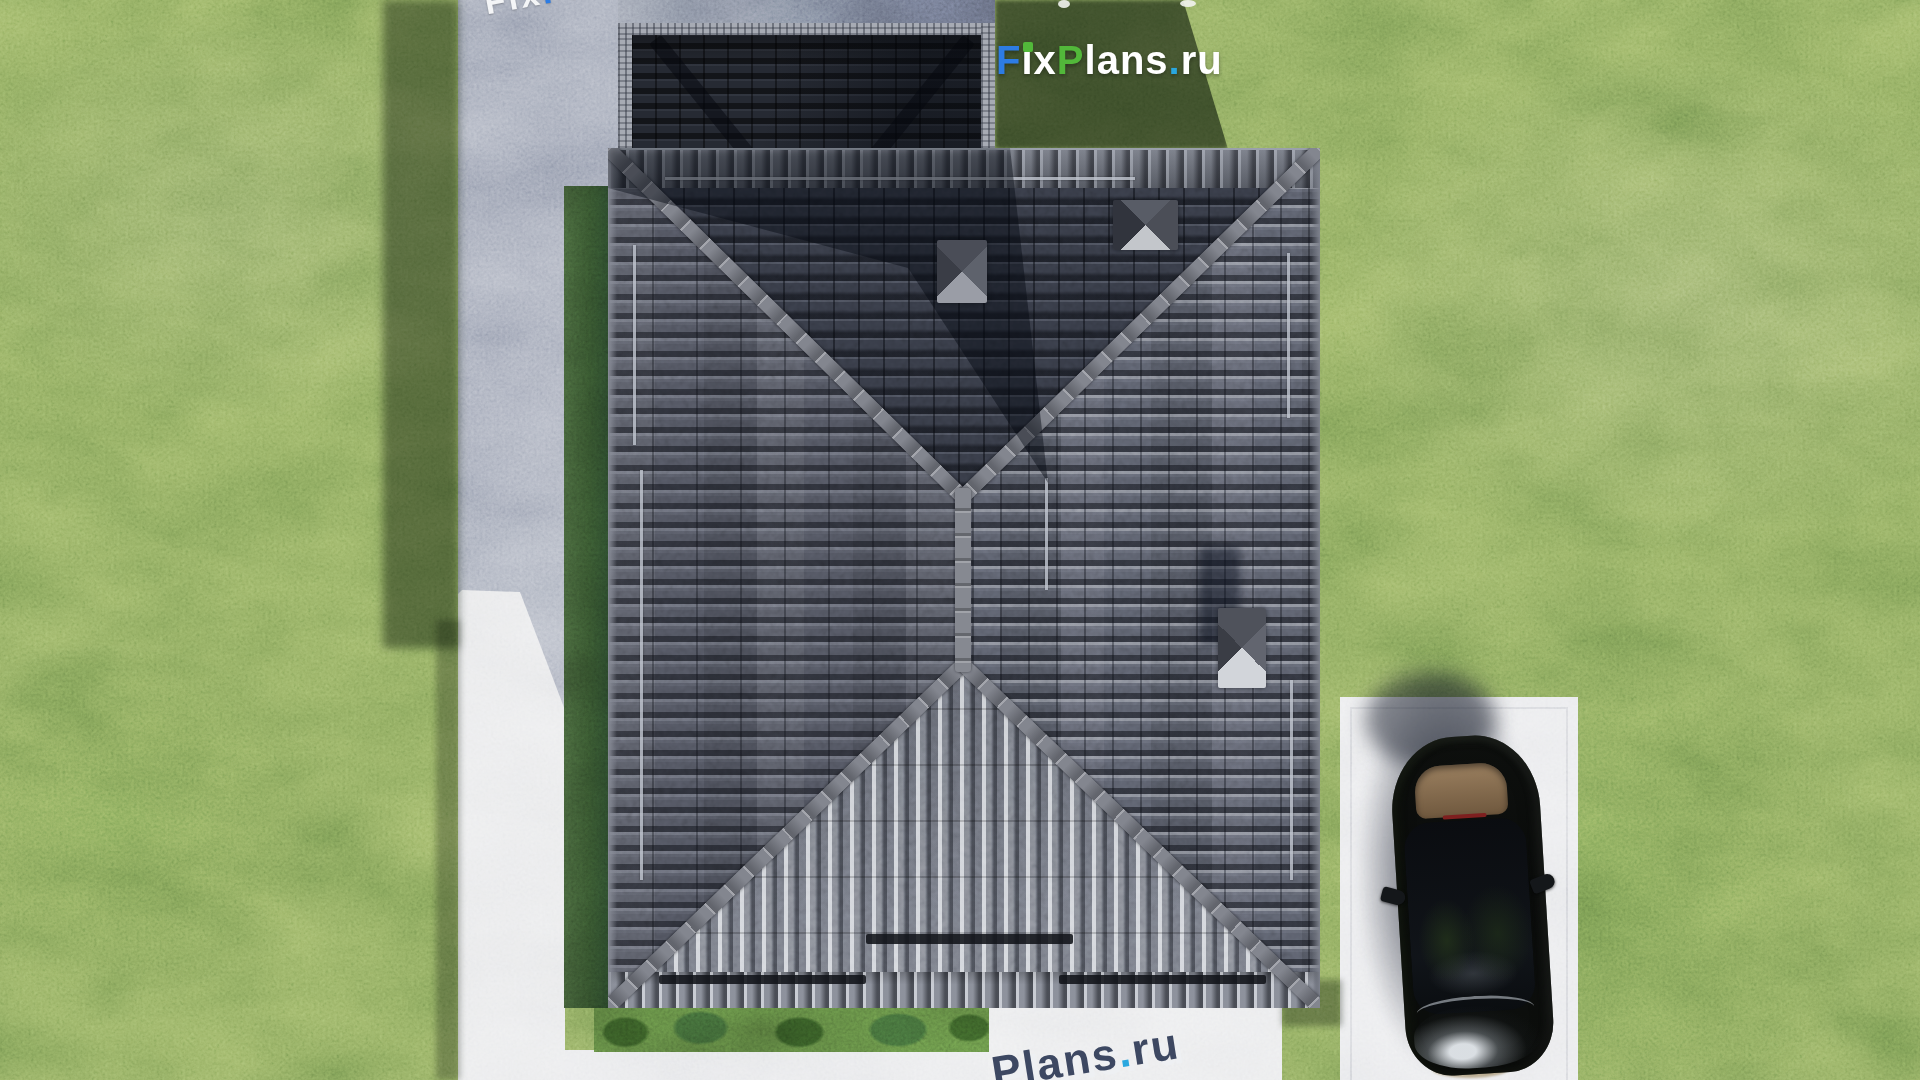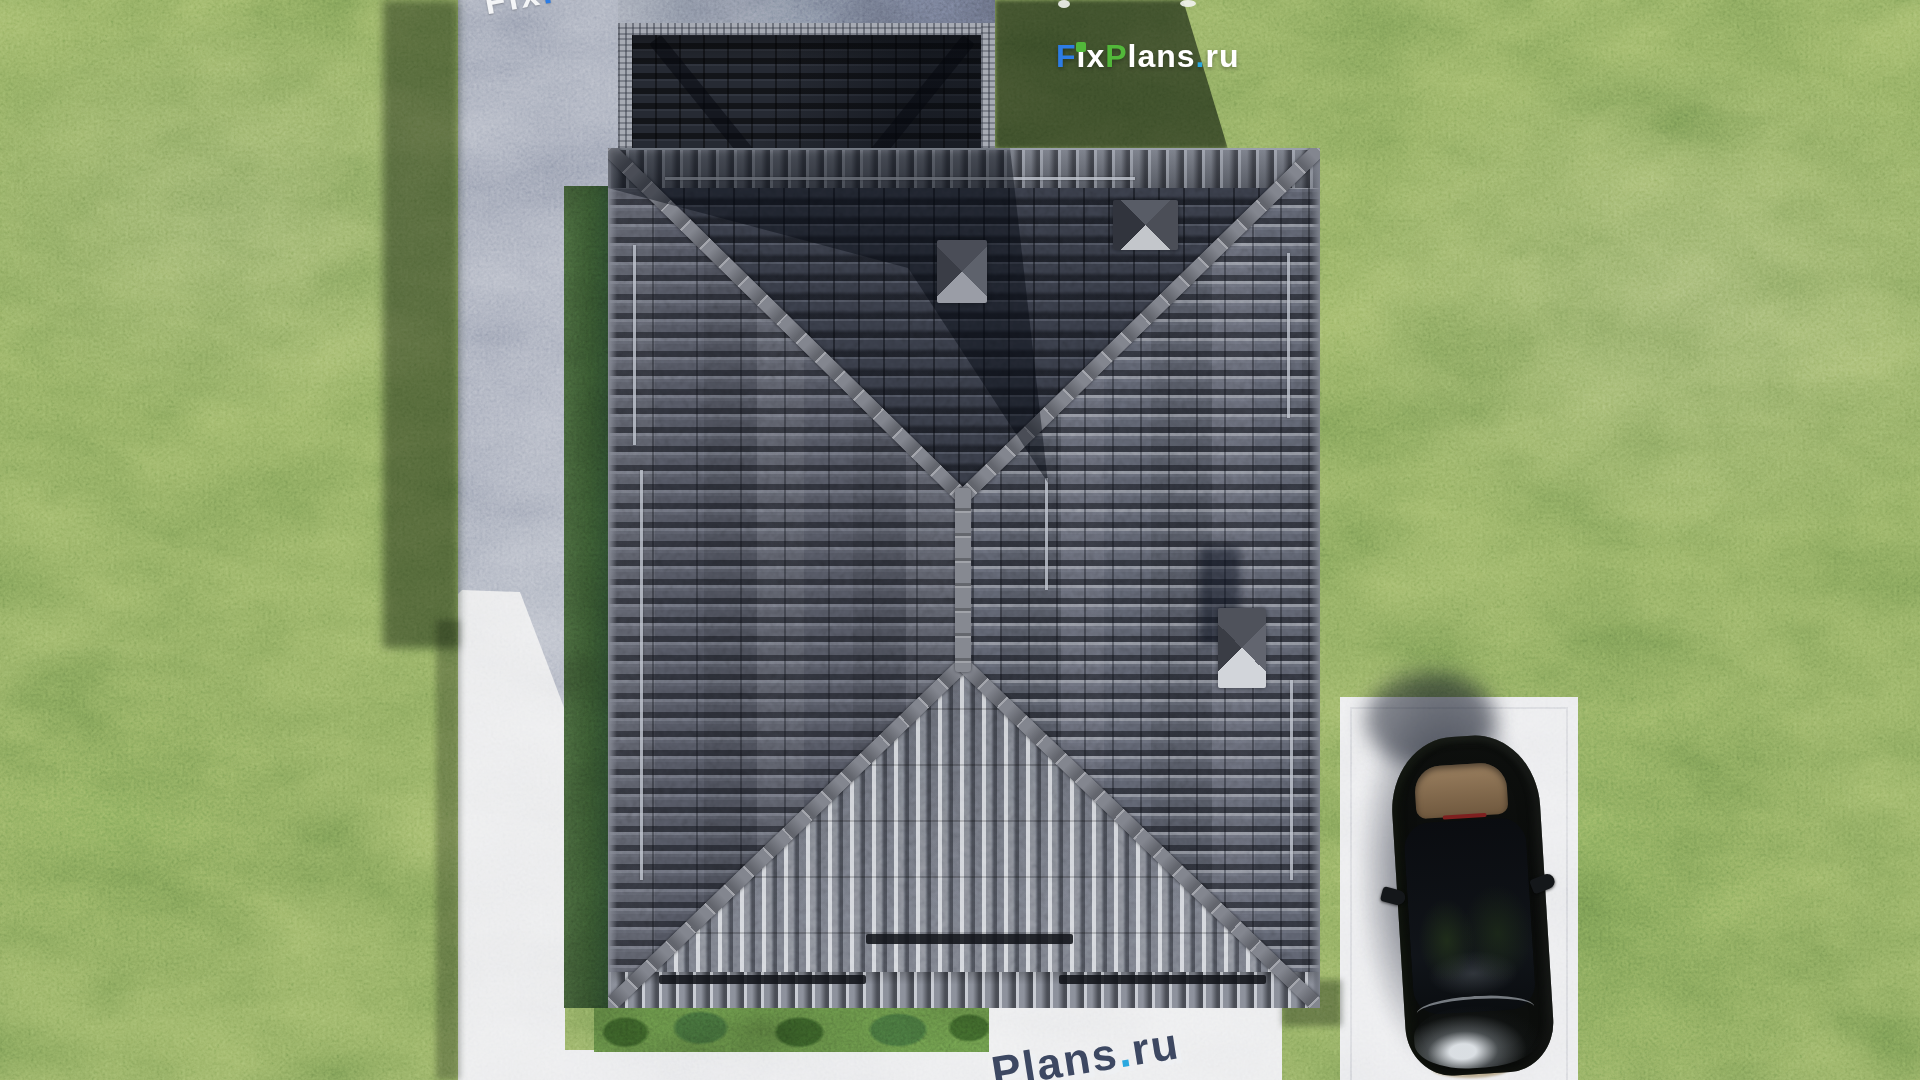--- a/index.html
+++ b/index.html
@@ -176,21 +176,21 @@
     background:radial-gradient(ellipse at 38% 72%, rgba(240,245,250,.9) 0 12%, rgba(185,195,205,.35) 32%, rgba(40,46,52,.12) 58%, transparent 75%);}
   .mirror{position:absolute;width:24px;height:15px;background:#14171a;border-radius:4px 8px 8px 4px;
     box-shadow:0 1px 3px rgba(0,0,0,.6);}
   #mirror-l{left:-10px;top:156px;transform:rotate(18deg);}
   #mirror-r{left:140px;top:152px;transform:rotate(-18deg);}
 
   
   .wm{white-space:nowrap;font-weight:bold;}
   .wm .logo-letter{position:relative;display:inline-block;}
   .wm .idot{position:absolute;left:50%;transform:translateX(-50%);top:4px;width:10px;height:10px;border-radius:2px;}
-  #wm-main{left:1056px;top:38px;font-size:32px;letter-spacing:1px;text-shadow:0 2px 4px rgba(0,0,0,.35);}
+  #wm-main{left:996px;top:38px;font-size:40px;letter-spacing:1px;text-shadow:0 2px 4px rgba(0,0,0,.35);}
   #wm-top{left:481px;top:-16px;font-size:34px;letter-spacing:3px;transform:rotate(-10.5deg);
     transform-origin:0 0;text-shadow:0 1px 2px rgba(0,0,0,.25);}
   #wm-bottom{left:988px;top:1048px;font-size:44px;letter-spacing:2px;transform:rotate(-9deg);transform-origin:0 0;}
 </style>
 </head>
 <body>
 
 <div id="stage">
 
   <div class="abs ni" id="lawn"></div>

